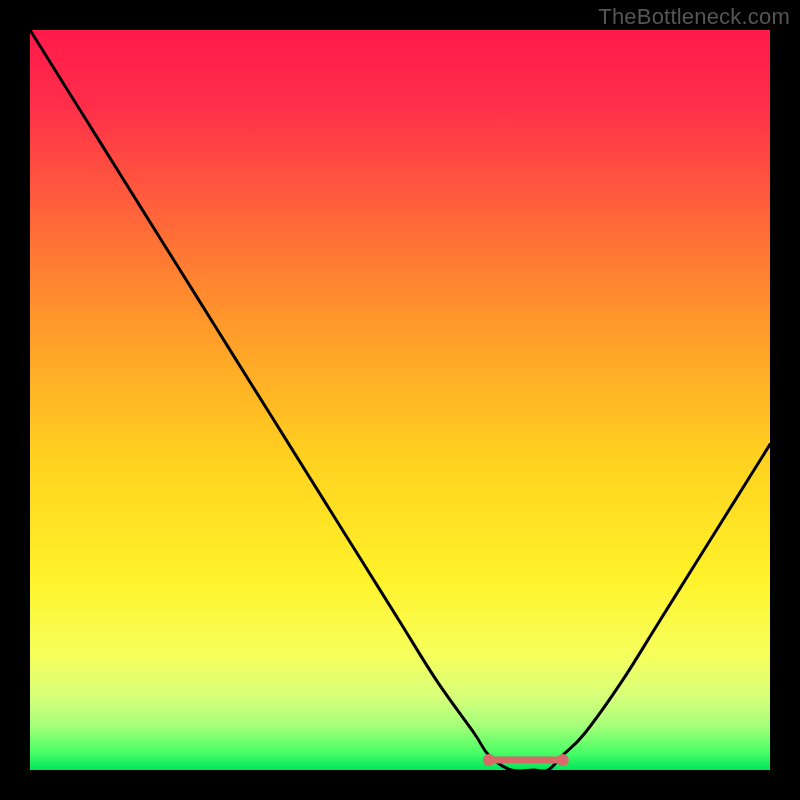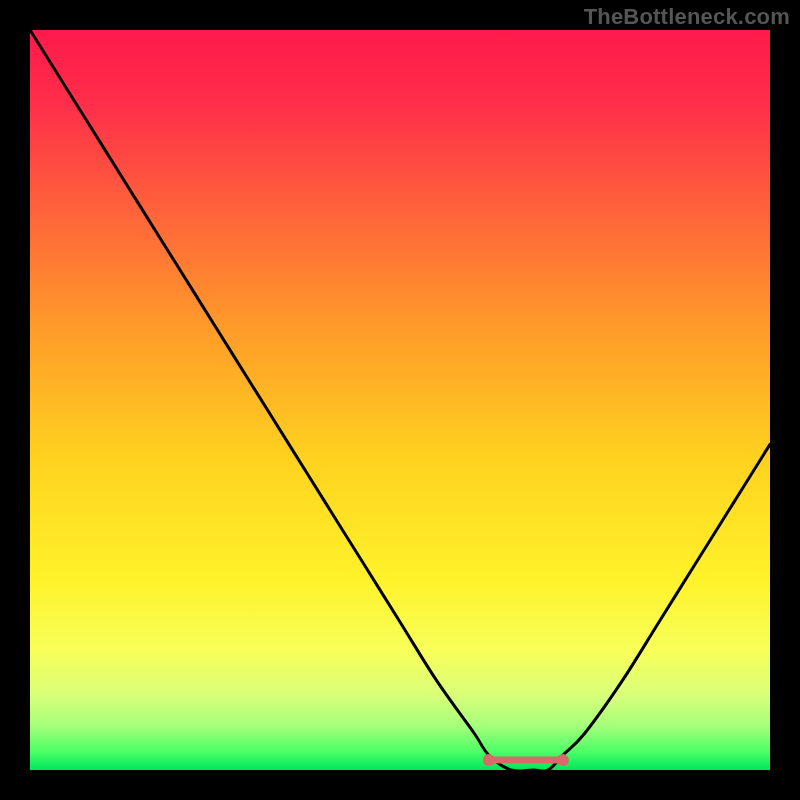--- a/index.html
+++ b/index.html
@@ -16,21 +16,21 @@
     width: 800px;
     height: 800px;
     background: #000;
   }
   .watermark {
     position: absolute;
     top: 4px;
     right: 10px;
     color: #555;
     font-size: 22px;
-    font-weight: 700;
+    font-weight: 400;
     letter-spacing: 0.2px;
     user-select: none;
   }
   .plot-wrap {
     position: absolute;
     left: 30px;
     top: 30px;
     width: 740px;
     height: 740px;
   }

